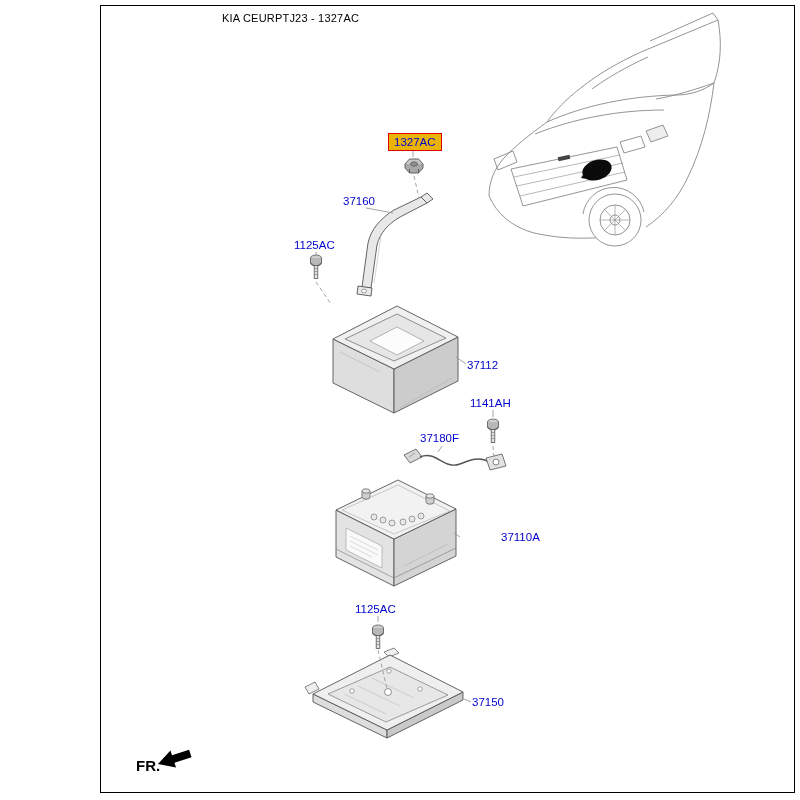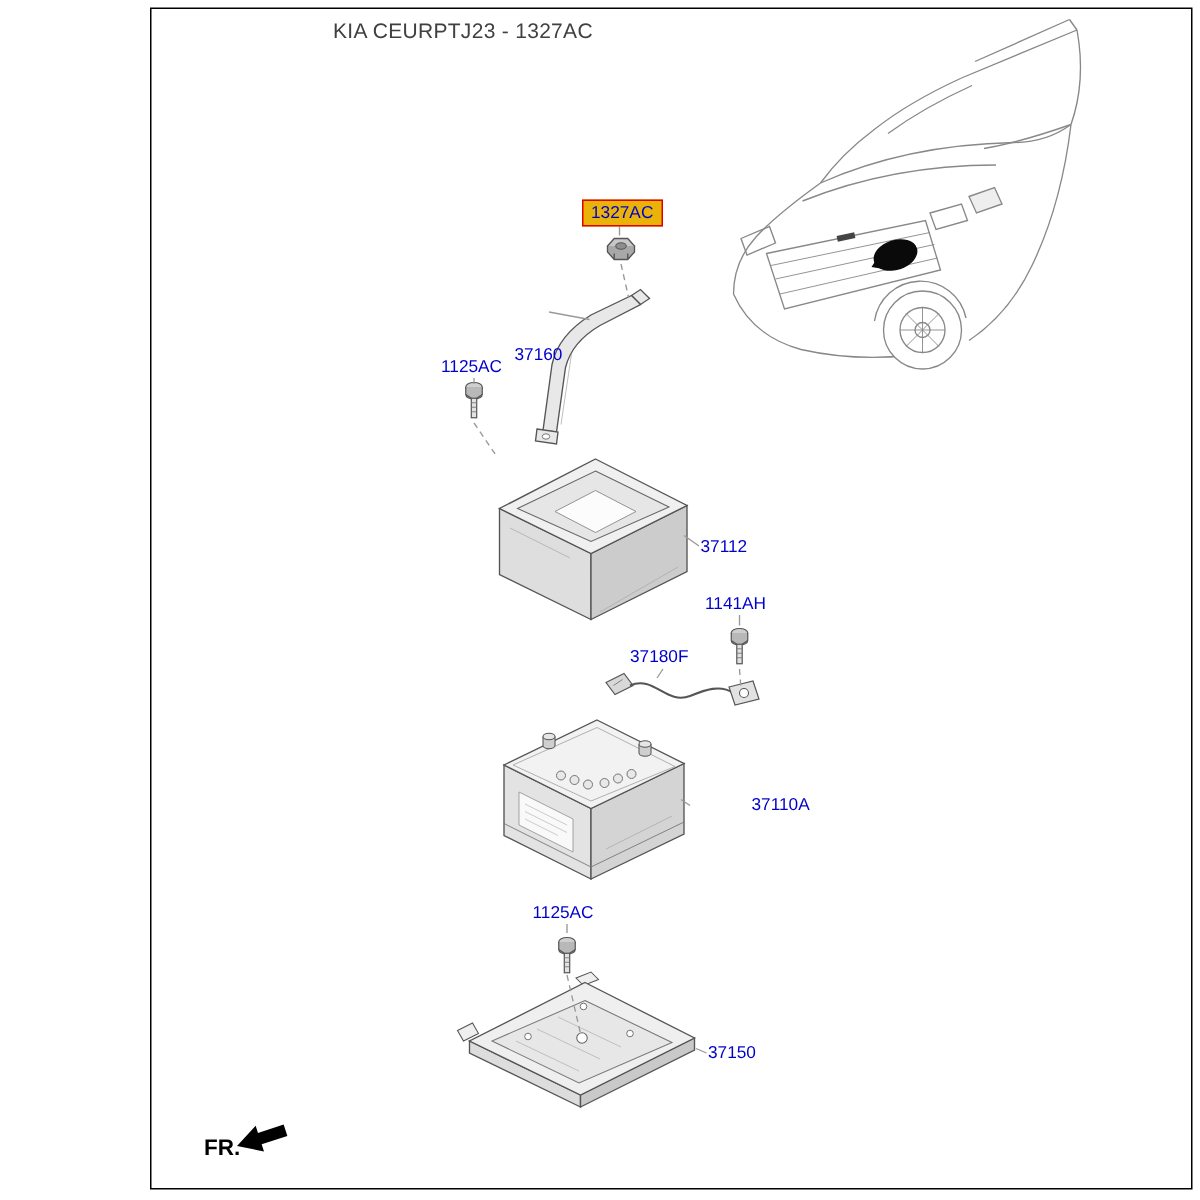--- a/index.html
+++ b/index.html
@@ -1,19 +1,19 @@
 <!DOCTYPE html>
 <html><head>
 <meta charset="utf-8">
 <style>
   * { margin:0; padding:0; box-sizing:border-box; }
   html,body { width:800px; height:800px; background:#ffffff; font-family:"Liberation Sans", sans-serif; }
   .stage { position:absolute; left:0; top:0; width:800px; height:800px; background:#fff; overflow:hidden; }
   .art { position:absolute; left:0; top:0; }
-  .page-title { position:absolute; left:222px; top:12px; font-size:14px; color:#404040; letter-spacing:.2px; white-space:nowrap; }
+  .page-title { position:absolute; left:222px; top:12px; font-size:11px; color:#000000; letter-spacing:.2px; white-space:nowrap; }
   .part-label { position:absolute; font-size:11.5px; color:#0000cc; white-space:nowrap; cursor:pointer; line-height:14px; }
   .part-label.highlight { background:#eab308; border:1px solid #e00000; padding:1px 5px 1px 5px; }
   .fr-label { position:absolute; left:136px; top:757px; font-size:15px; font-weight:bold; color:#000; }
 </style>
 </head>
 <body>
 
 <div class="stage">
 
   <svg class="art" width="800" height="800" viewBox="0 0 800 800">
@@ -155,21 +155,21 @@
 
     <g transform="translate(158,764) rotate(-18)">
       <polygon points="0,0 16,-9 16,-4 34,-4 34,4 16,4 16,9" fill="#000"></polygon>
     </g>
   </svg>
 
   <div class="page-title">KIA CEURPTJ23 - 1327AC</div>
 
   <div class="part-label highlight" style="left:388px; top:133px;">1327AC</div>
 
-  <div class="part-label" style="left:343px; top:194px;margin-top:36px;">37160</div>
+  <div class="part-label" style="left:343px; top:194px;">37160</div>
 
   <div class="part-label" style="left:294px; top:238px;">1125AC</div>
 
   <div class="part-label" style="left:467px; top:358px;">37112</div>
 
   <div class="part-label" style="left:470px; top:396px;">1141AH</div>
 
   <div class="part-label" style="left:420px; top:431px;">37180F</div>
 
   <div class="part-label" style="left:461px; top:530px;margin-left:40px;">37110A</div>

